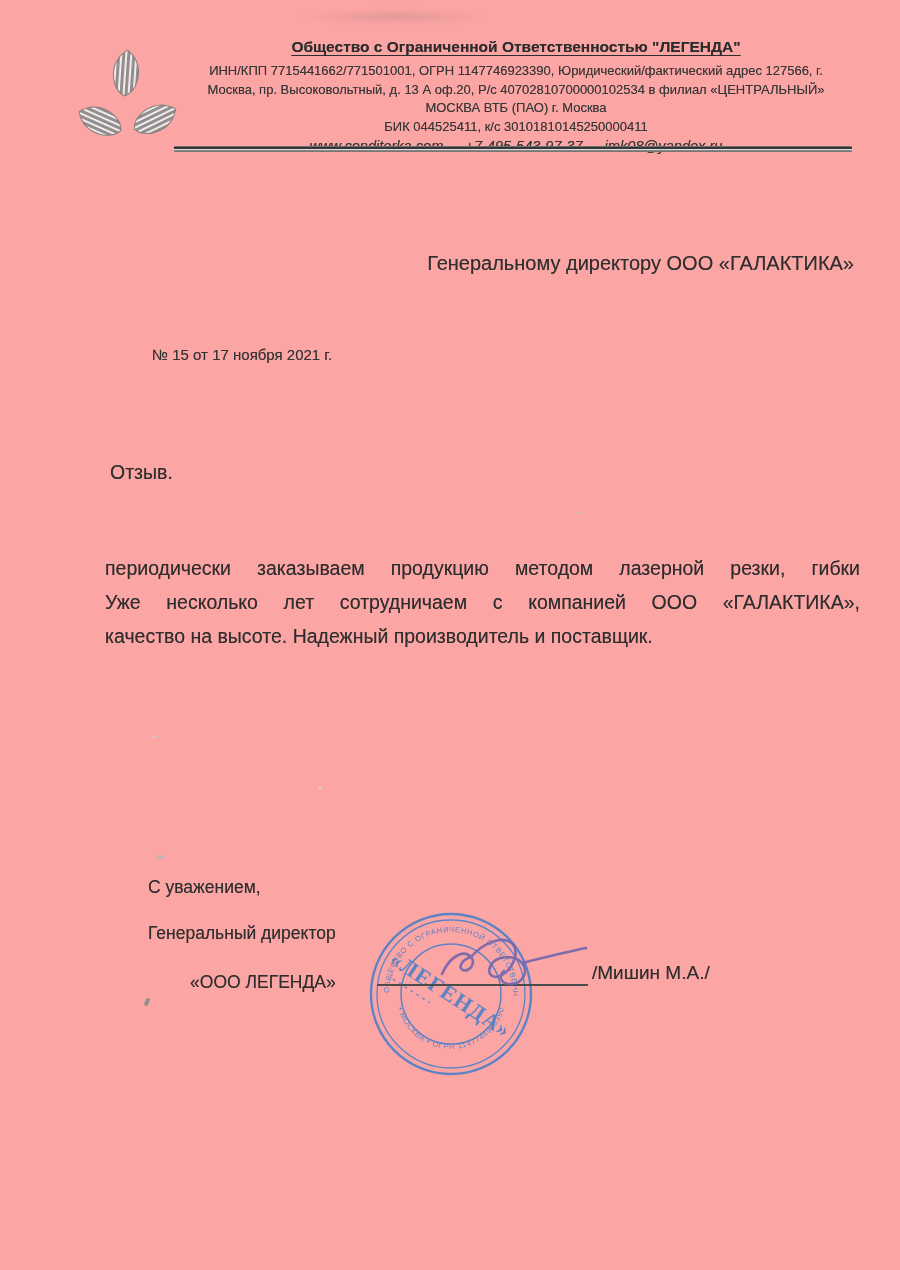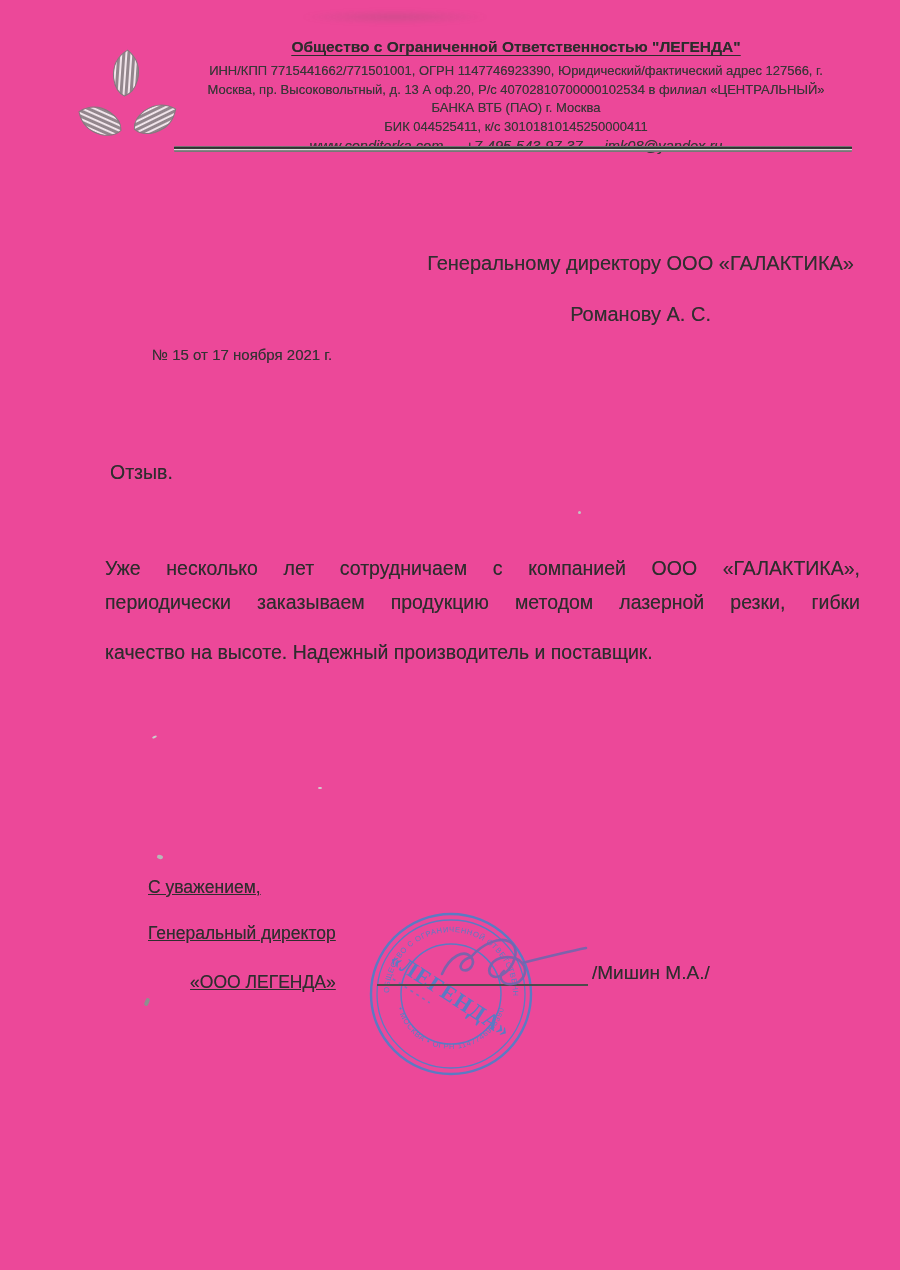--- a/index.html
+++ b/index.html
@@ -3,21 +3,21 @@
 <meta charset="utf-8">
 <style>
   * { margin: 0; padding: 0; box-sizing: border-box; }
   html, body { background: #ffffff; }
   body { font-family: "Liberation Sans", sans-serif; }
 
   .page {
     position: relative;
     width: 900px;
     height: 1270px;
-    background: #ec4899;
+    background: #fca5a5;
     overflow: hidden;
     color: #2e2e2e;
   }
 
   
   .smudge {
     position: absolute;
     left: 300px; top: 10px;
     width: 190px; height: 14px;
     background: radial-gradient(ellipse at center, rgba(90,90,90,0.18), rgba(120,120,120,0.0) 70%);
@@ -104,29 +104,28 @@
   .body-text {
     position: absolute;
     left: 105px; top: 551px;
     width: 755px;
     font-size: 19.5px;
     line-height: 34px;
     color: #2d2d2d;
     text-shadow: 0 0 0.5px rgba(40,40,40,0.5);
   }
   .body-line { text-align: justify; text-align-last: justify; }
-  .body-line.last { text-align-last: left; margin-top: 16px; }
+  .body-line.last { text-align-last: left; }
 
   .sig-texts {
     position: absolute;
     left: 148px; top: 877px;
     font-size: 17.5px;
     color: #2e2e2e;
     text-shadow: 0 0 0.5px rgba(40,40,40,0.5);
-    text-decoration: underline;
   }
   .sig-texts .sig-position { margin-top: 25px; }
   .sig-texts .sig-company  { margin-top: 28px; text-align: right; }
 
   .stamp {
     position: absolute;
     left: 366px; top: 909px;
     z-index: 1;
     opacity: 0.9;
   }
@@ -178,43 +177,42 @@
     </defs>
     <use href="#bean" transform="translate(48,27) rotate(4)"></use>
     <use href="#bean" transform="translate(22,75) rotate(-66)"></use>
     <use href="#bean" transform="translate(77,73) rotate(64)"></use>
   </svg>
 
   <div class="letterhead">
     <div class="lh-title">Общество с Ограниченной Ответственностью "ЛЕГЕНДА"</div>
     <div class="lh-line">ИНН/КПП 7715441662/771501001, ОГРН 1147746923390, Юридический/фактический адрес 127566, г.</div>
     <div class="lh-line">Москва, пр. Высоковольтный, д. 13 А оф.20, Р/с 40702810700000102534 в филиал «ЦЕНТРАЛЬНЫЙ»</div>
-    <div class="lh-line">БАНКА ВТБ (ПАО) г. Москва</div>
+    <div class="lh-line">МОСКВА ВТБ (ПАО) г. Москва</div>
     <div class="lh-line">БИК 044525411, к/с 30101810145250000411</div>
     <div class="lh-contacts">
       <span>www.conditerka.com</span>
       <span>+7-495-543-97-37</span>
       <span>imk08@yandex.ru</span>
     </div>
   </div>
 
   <div class="rule"></div>
 
   <div class="addressee">
     <div class="line1">Генеральному директору ООО «ГАЛАКТИКА»</div>
-    <div class="line2">Романову А. С.</div>
   </div>
 
   <div class="refnum">№ 15 от 17 ноября 2021 г.</div>
 
   <div class="doc-title">Отзыв.</div>
 
   <div class="body-text">
+    <div class="body-line">периодически заказываем продукцию методом лазерной резки, гибки</div>
     <div class="body-line">Уже несколько лет сотрудничаем с компанией ООО «ГАЛАКТИКА»,</div>
-    <div class="body-line">периодически заказываем продукцию методом лазерной резки, гибки</div>
     <div class="body-line last">качество на высоте. Надежный производитель и поставщик.</div>
   </div>
 
   <div class="sig-texts">
     <div class="sig-closing">С уважением,</div>
     <div class="sig-position">Генеральный директор</div>
     <div class="sig-company">«ООО ЛЕГЕНДА»</div>
   </div>
 
   <svg class="stamp" width="170" height="170" viewBox="0 0 170 170">

